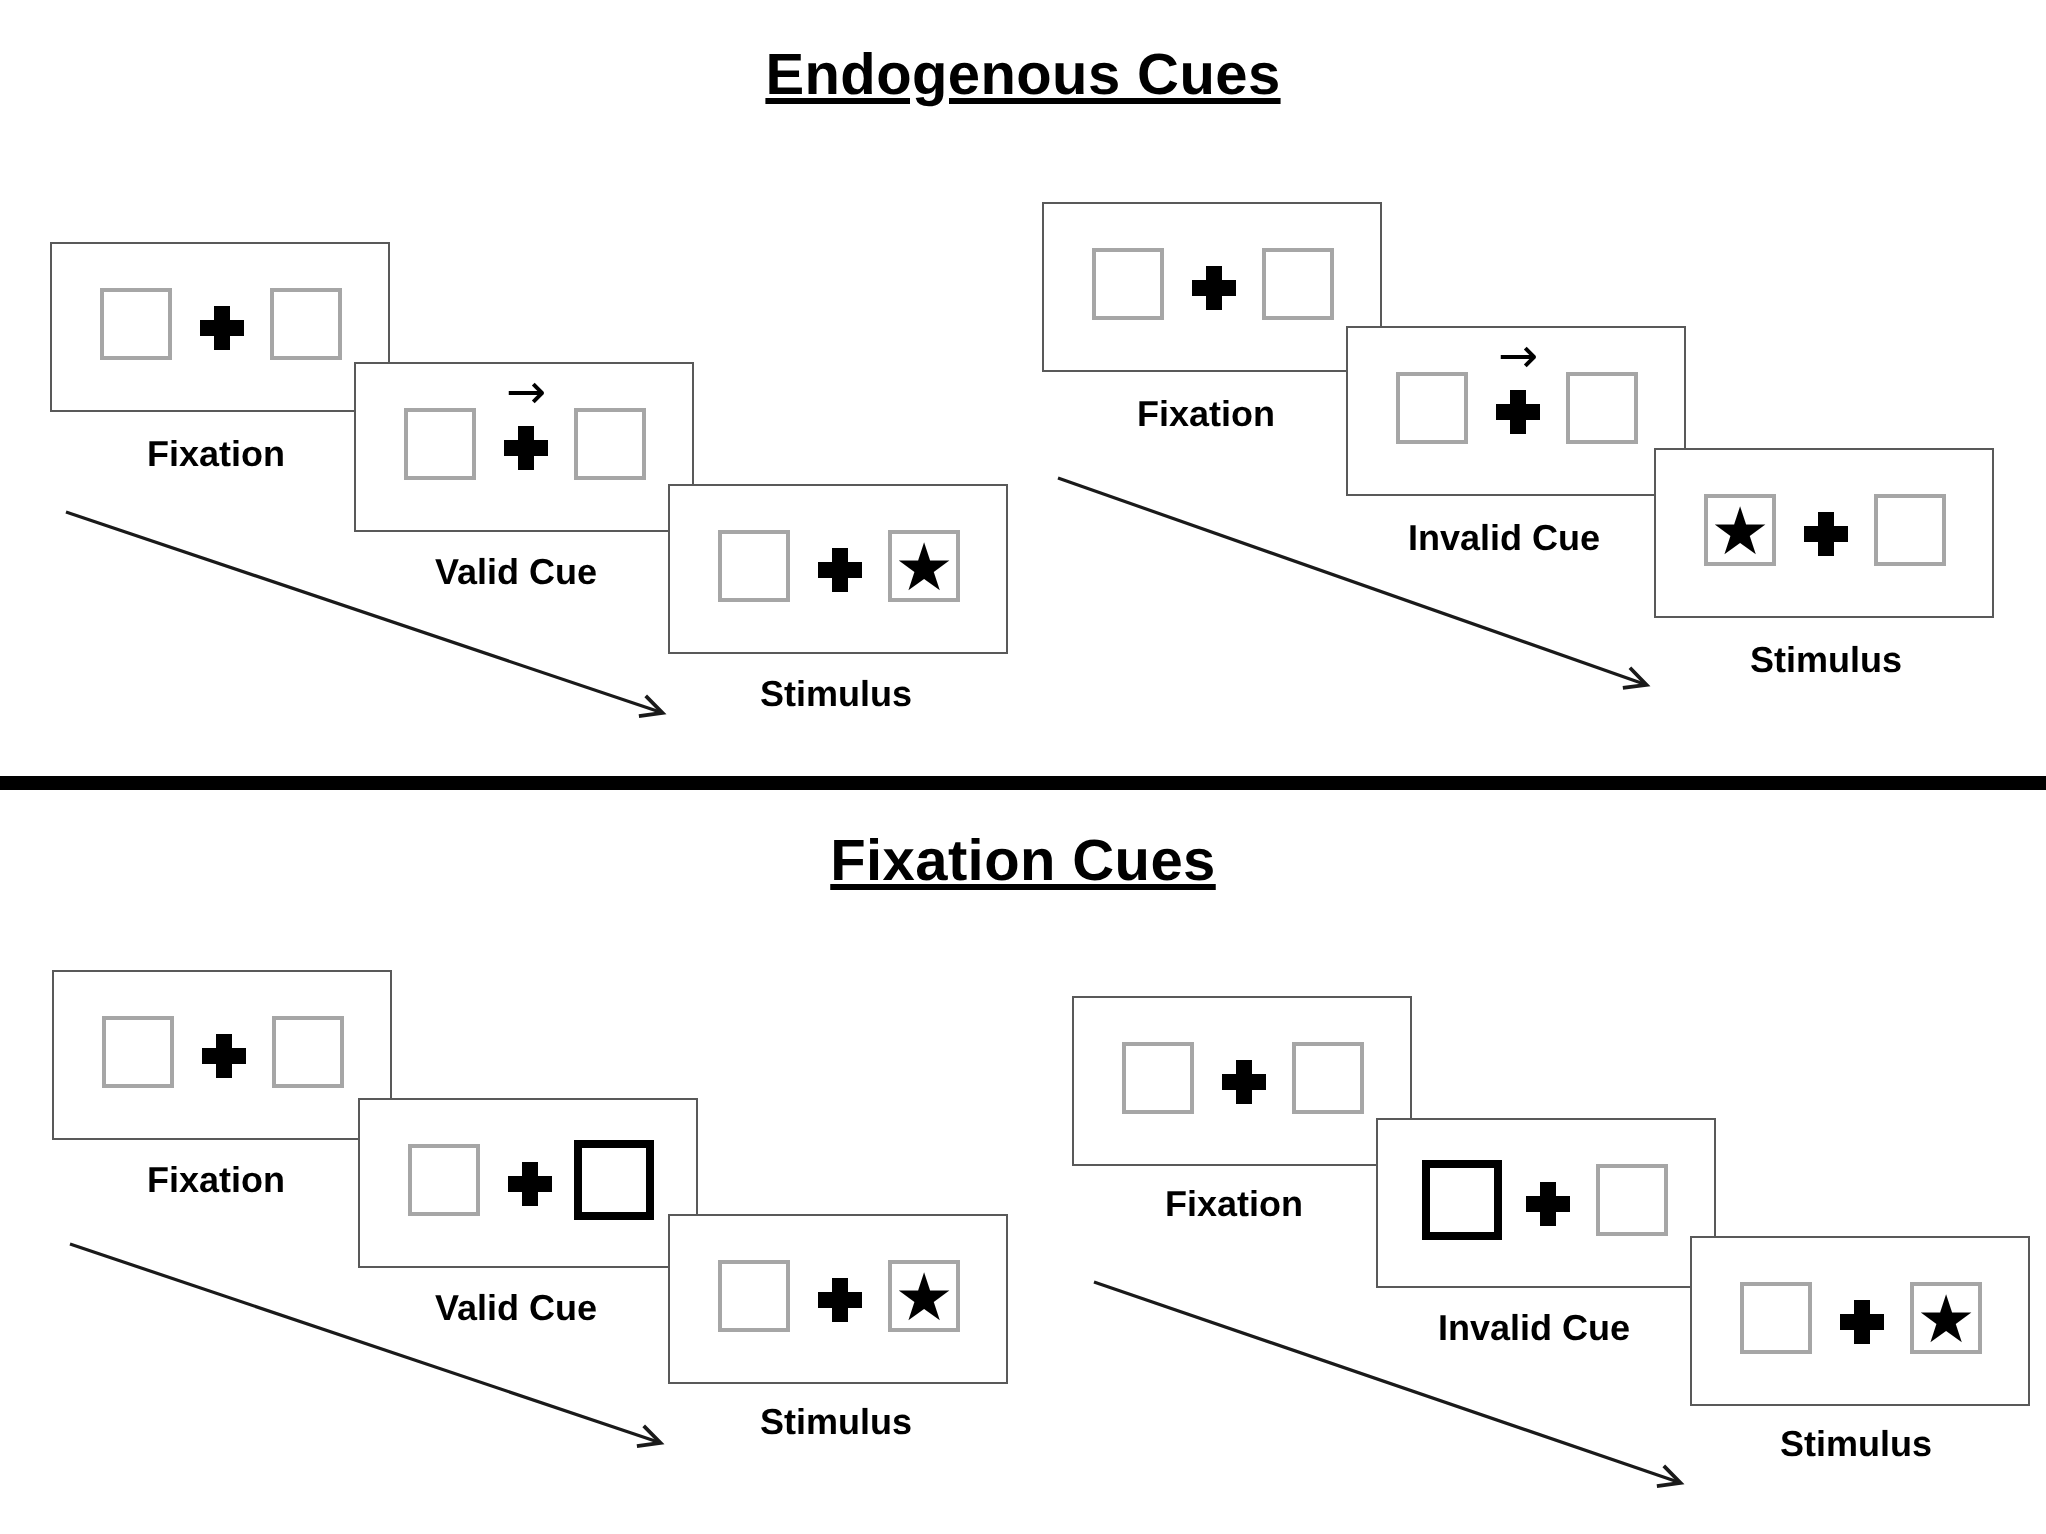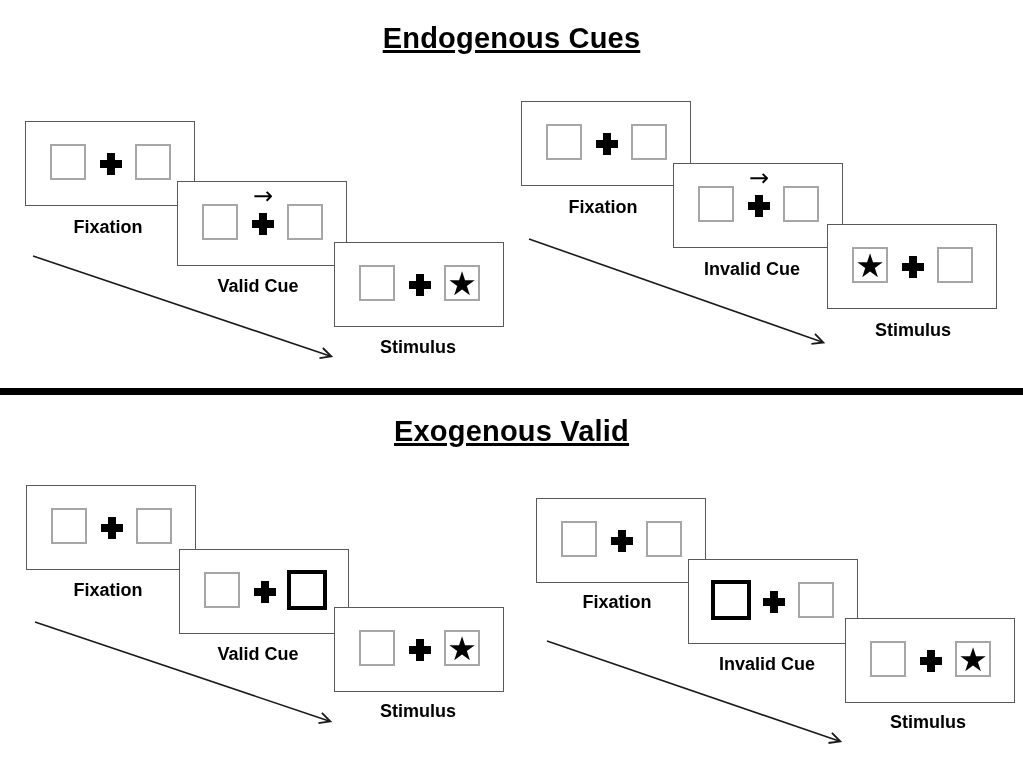--- a/index.html
+++ b/index.html
@@ -167,21 +167,21 @@
       <div class="plus"></div>
       <div class="sq right"></div>
     </div>
     <div class="panel-label l-fix">Fixation</div>
     <div class="panel-label l-cue">Invalid Cue</div>
     <div class="panel-label l-stim">Stimulus</div>
   </div>
 
   <div class="divider"></div>
 
-  <div id="title-exo" class="section-title">Exogenous Valid</div>
+  <div id="title-exo" class="section-title">Fixation Cues</div>
 
   <div id="g3" class="group">
     <svg class="timeline" viewBox="0 0 485 265">
       <defs>
         <marker id="ah3" viewBox="0 0 12 12" refX="9" refY="6" markerWidth="10" markerHeight="10" orient="auto">
           <path d="M2,2 L10,6 L2,10" fill="none" stroke="#1a1a1a" stroke-width="1.4"></path>
         </marker>
       </defs>
       <line x1="9" y1="137" x2="303" y2="236" stroke="#1a1a1a" stroke-width="1.6" marker-end="url(#ah3)"></line>
     </svg>

